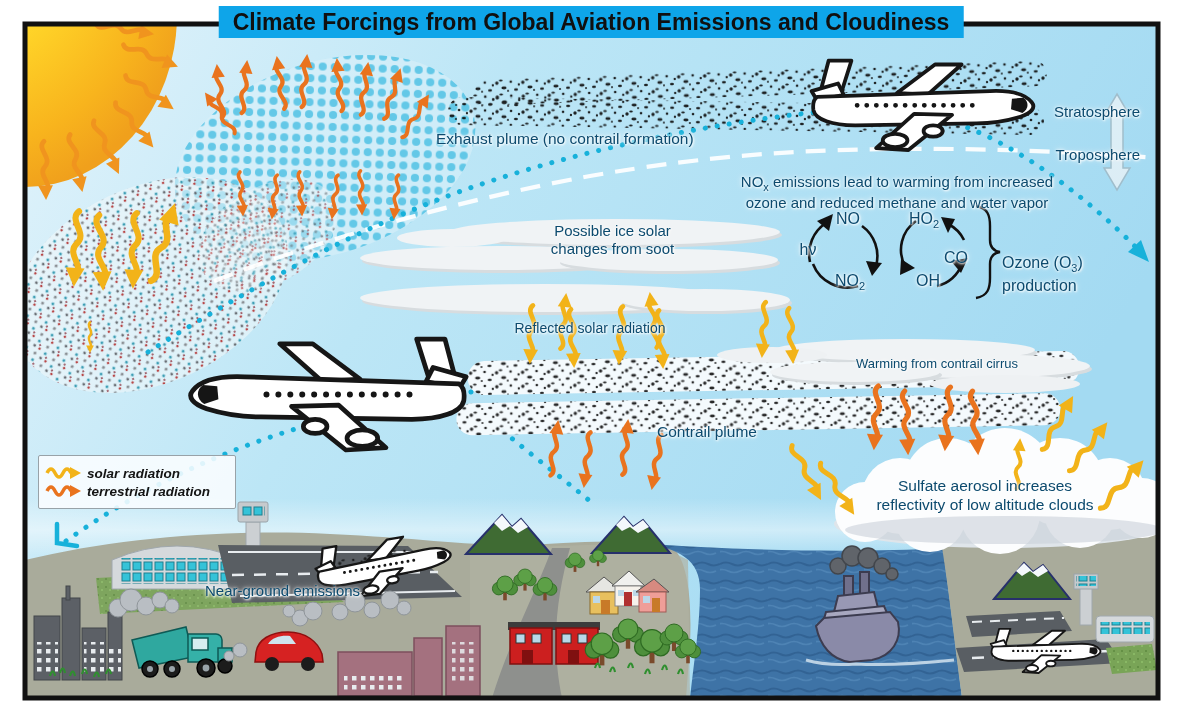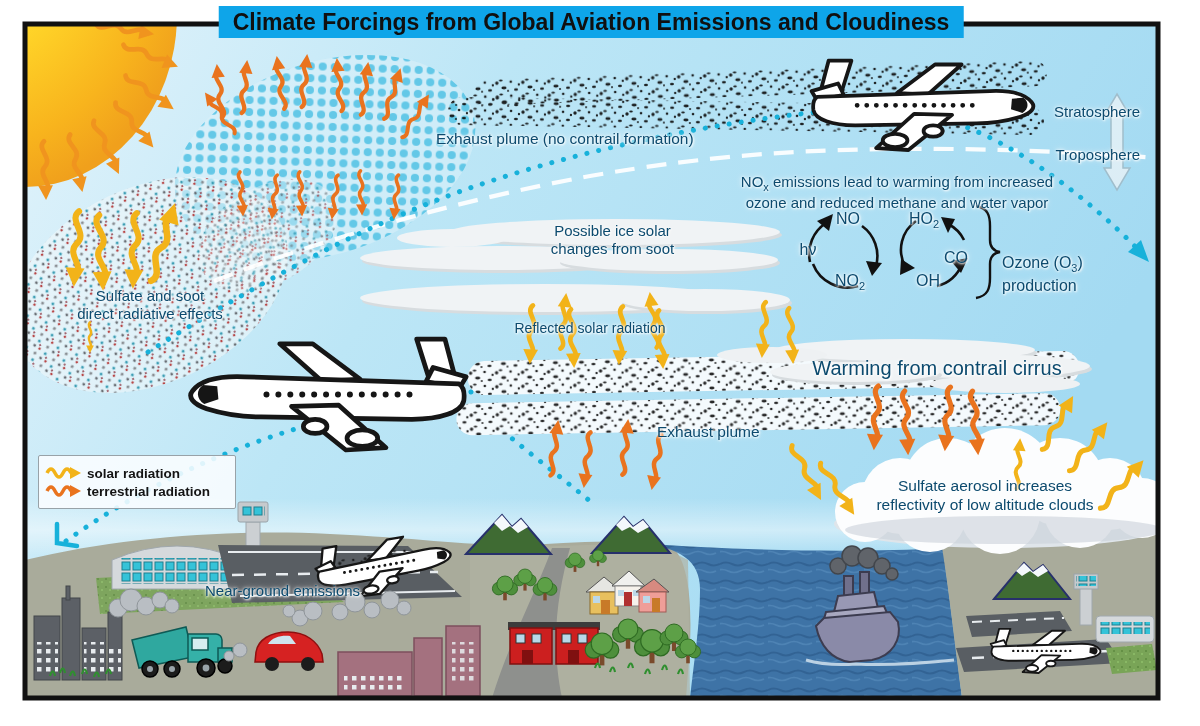--- a/index.html
+++ b/index.html
@@ -12,21 +12,21 @@
        white-space:pre-line;text-align:center;
        text-shadow:0 0 3px #fff,0 0 6px rgba(255,255,255,.85),1px 1px 2px rgba(255,255,255,.9);}
   .left{text-align:left;} .right{text-align:right;}
   sub{font-size:11px;}
   #title{position:absolute;top:6px;left:591px;transform:translateX(-50%);
          background:#0ea5e9;padding:0 14px;font-size:23px;font-weight:bold;color:#101010;
          white-space:nowrap;line-height:32px;}
   #legend{position:absolute;left:38px;top:455px;width:198px;height:54px;
           background:rgba(250,253,255,.88);border:1.5px solid #98a2a8;border-radius:2px;
           display:flex;flex-direction:column;justify-content:center;gap:2px;padding:2px 6px;box-sizing:border-box;}
-  .legrow{display:flex;align-items:center;gap:6px;font-size:13.5px;font-weight:bold;color:#141414;}
+  .legrow{display:flex;align-items:center;gap:6px;font-size:13.5px;font-weight:bold;color:#141414;font-style:italic;}
 </style>
 </head>
 <body>
 
 <div id="stage">
 
 <svg id="scene" width="1200" height="726" viewBox="0 0 1200 726">
 <defs>
   <radialGradient id="sunG" cx="30%" cy="25%" r="80%">
     <stop offset="0%" stop-color="#fff07a"></stop>
@@ -469,28 +469,26 @@
 
 
 <div class="lbl left" style="left:436px;top:130px;width:340px;font-size:15.5px;">Exhaust plume (no contrail formation)</div>
 
 <div class="lbl" style="left:662px;top:173px;width:470px;font-size:15px;"><span>NO</span><sub>x</sub><span> emissions lead to warming from increased
 ozone and reduced methane and water vapor</span></div>
 
 <div class="lbl" style="left:505px;top:222px;width:215px;font-size:15px;">Possible ice solar
 changes from soot</div>
 
-<div class="lbl" style="left:35px;top:287px;width:230px;font-size:15px;">Sulfate and soot
-direct radiative effects</div>
 
 <div class="lbl" style="left:455px;top:320px;width:270px;font-size:14px;">Reflected solar radiation</div>
 
-<div class="lbl left" style="left:657px;top:423px;width:160px;font-size:15.5px;">Exhaust plume</div>
-
-<div class="lbl" style="left:792px;top:356px;width:290px;font-size:20px;">Warming from contrail cirrus</div>
+<div class="lbl left" style="left:657px;top:423px;width:160px;font-size:15.5px;">Contrail plume</div>
+
+<div class="lbl" style="left:792px;top:356px;width:290px;font-size:13px;">Warming from contrail cirrus</div>
 
 <div class="lbl" style="left:800px;top:477px;width:370px;font-size:15.5px;text-align:center;">Sulfate aerosol increases
 reflectivity of low altitude clouds</div>
 
 <div class="lbl left" style="left:205px;top:582px;width:210px;font-size:15px;">Near-ground emissions</div>
 
 <div class="lbl right" style="left:1000px;top:103px;width:140px;font-size:15px;">Stratosphere</div>
 <div class="lbl right" style="left:1005px;top:146px;width:135px;font-size:15px;text-align:right;">Troposphere</div>
 
 <div class="lbl" style="left:826px;top:209px;width:44px;font-size:16px;">NO</div>

